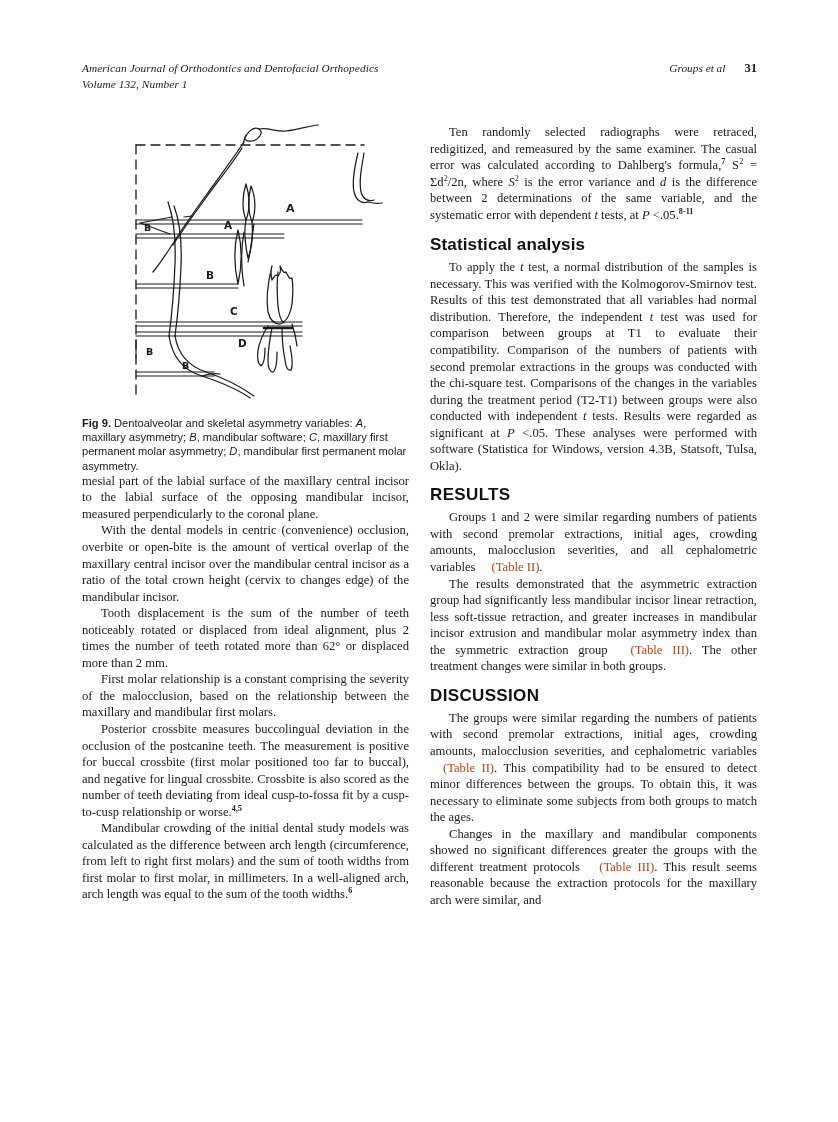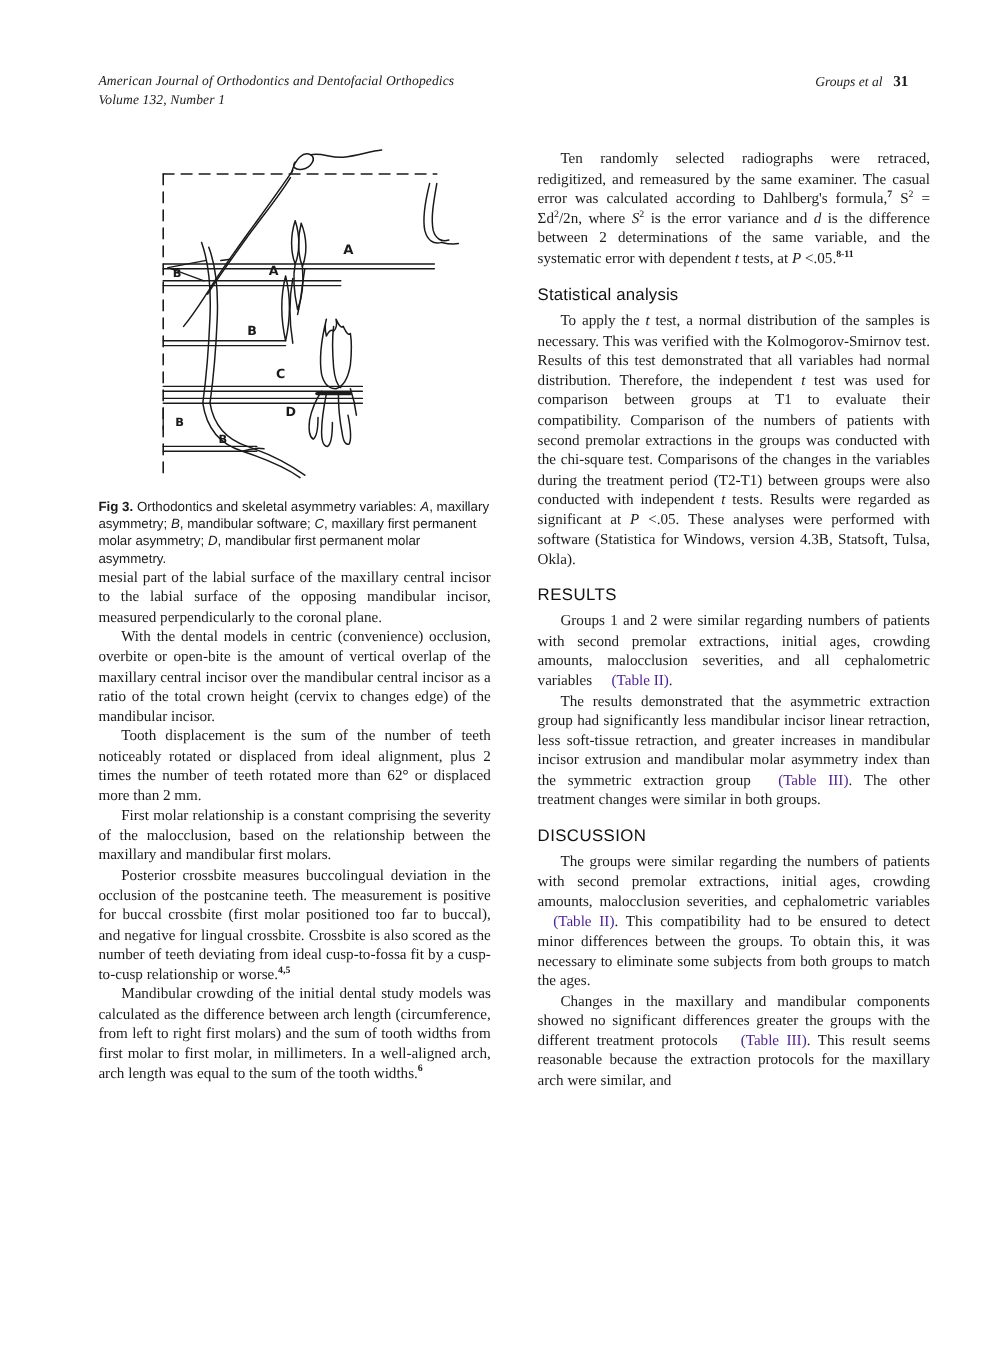--- a/index.html
+++ b/index.html
@@ -49,31 +49,31 @@
     font-size: 11.3px;
     line-height: 16px;
   }
   .runhead-right .authors {
     font-style: italic;
   }
   .runhead-right .pageno {
     font-weight: bold;
     font-style: normal;
     font-size: 12.6px;
-    margin-left: 9px;
+    margin-left: 19px;
   }
 
   
   .col {
     position: absolute;
     top: 124px;
     width: 327px;
   }
   .col-left  { left: 82px; }
-  .col-right { left: 448px; }
+  .col-right { left: 430px; }
 
   p.body {
     margin: 0;
     font-size: 12.6px;
     line-height: 16.55px;
     text-align: justify;
     text-indent: 19px;
     hyphens: manual;
   }
   p.body.noindent { text-indent: 0; }
@@ -98,41 +98,41 @@
     color: #1a1a1a;
   }
   .figcaption .figlabel { font-weight: bold; }
   .figcaption i { font-style: italic; }
 
   .after-fig { margin-top: 28px; }
 
   
   h2.sec {
     font-family: "Liberation Sans", "DejaVu Sans", sans-serif;
-    font-size: 14px;
-    font-weight: normal;
+    font-size: 17px;
+    font-weight: bold;
     margin: 14px 0 7px 0;
     line-height: 14px;
     letter-spacing: 0.15px;
     color: #111;
   }
   h2.sec.caps { letter-spacing: 0.35px; }
   h2.sec.first { margin-top: 15px; }
 
   
   .it { font-style: italic; }
   sup {
     font-size: 8.2px;
     vertical-align: super;
     line-height: 0;
     font-weight: bold;
   }
   sup.plain { font-weight: normal; }
   .lnk {
-    color: #4c1d95;
+    color: #c2410c;
     padding-left: 13px;
   }
 </style>
 </head>
 <body>
 
 <div class="page">
 
   <div class="runhead">
     <div class="runhead-left">
@@ -220,21 +220,21 @@
 
           <path d="M168 204 L196 204" stroke-width="2.6"></path>
 
           <path d="M73 212 C76 232 86 246 106 252 C124 258 140 264 154 274"></path>
           <path d="M79 212 C82 230 92 242 110 248 C128 254 144 262 158 272"></path>
           <path d="M106 252 C112 250 118 249 124 250"></path>
         </g>
       </svg>
 
       <div class="figcaption">
-        <span class="figlabel">Fig 3.</span><span> Orthodontics and skeletal asymmetry variables: </span><i>A</i><span>, maxillary asymmetry; </span><i>B</i><span>, mandibular software; </span><i>C</i><span>, maxillary first permanent molar asymmetry; </span><i>D</i><span>, mandibular first permanent molar asymmetry.</span>
+        <span class="figlabel">Fig 9.</span><span> Dentoalveolar and skeletal asymmetry variables: </span><i>A</i><span>, maxillary asymmetry; </span><i>B</i><span>, mandibular software; </span><i>C</i><span>, maxillary first permanent molar asymmetry; </span><i>D</i><span>, mandibular first permanent molar asymmetry.</span>
       </div>
     </div>
 
     <p class="body noindent after-fig"><span>mesial part of the labial surface of the maxillary central incisor to the labial surface of the opposing mandibular incisor, measured perpendicularly to the coronal plane.</span></p>
 
     <p class="body"><span>With the dental models in centric (convenience) occlusion, overbite or open-bite is the amount of vertical overlap of the maxillary central incisor over the mandibular central incisor as a ratio of the total crown height (cervix to changes edge) of the mandibular incisor.</span></p>
 
     <p class="body"><span>Tooth displacement is the sum of the number of teeth noticeably rotated or displaced from ideal alignment, plus 2 times the number of teeth rotated more than 62° or displaced more than 2 mm.</span></p>
 
     <p class="body"><span>First molar relationship is a constant comprising the severity of the malocclusion, based on the relationship between the maxillary and mandibular first molars.</span></p>

